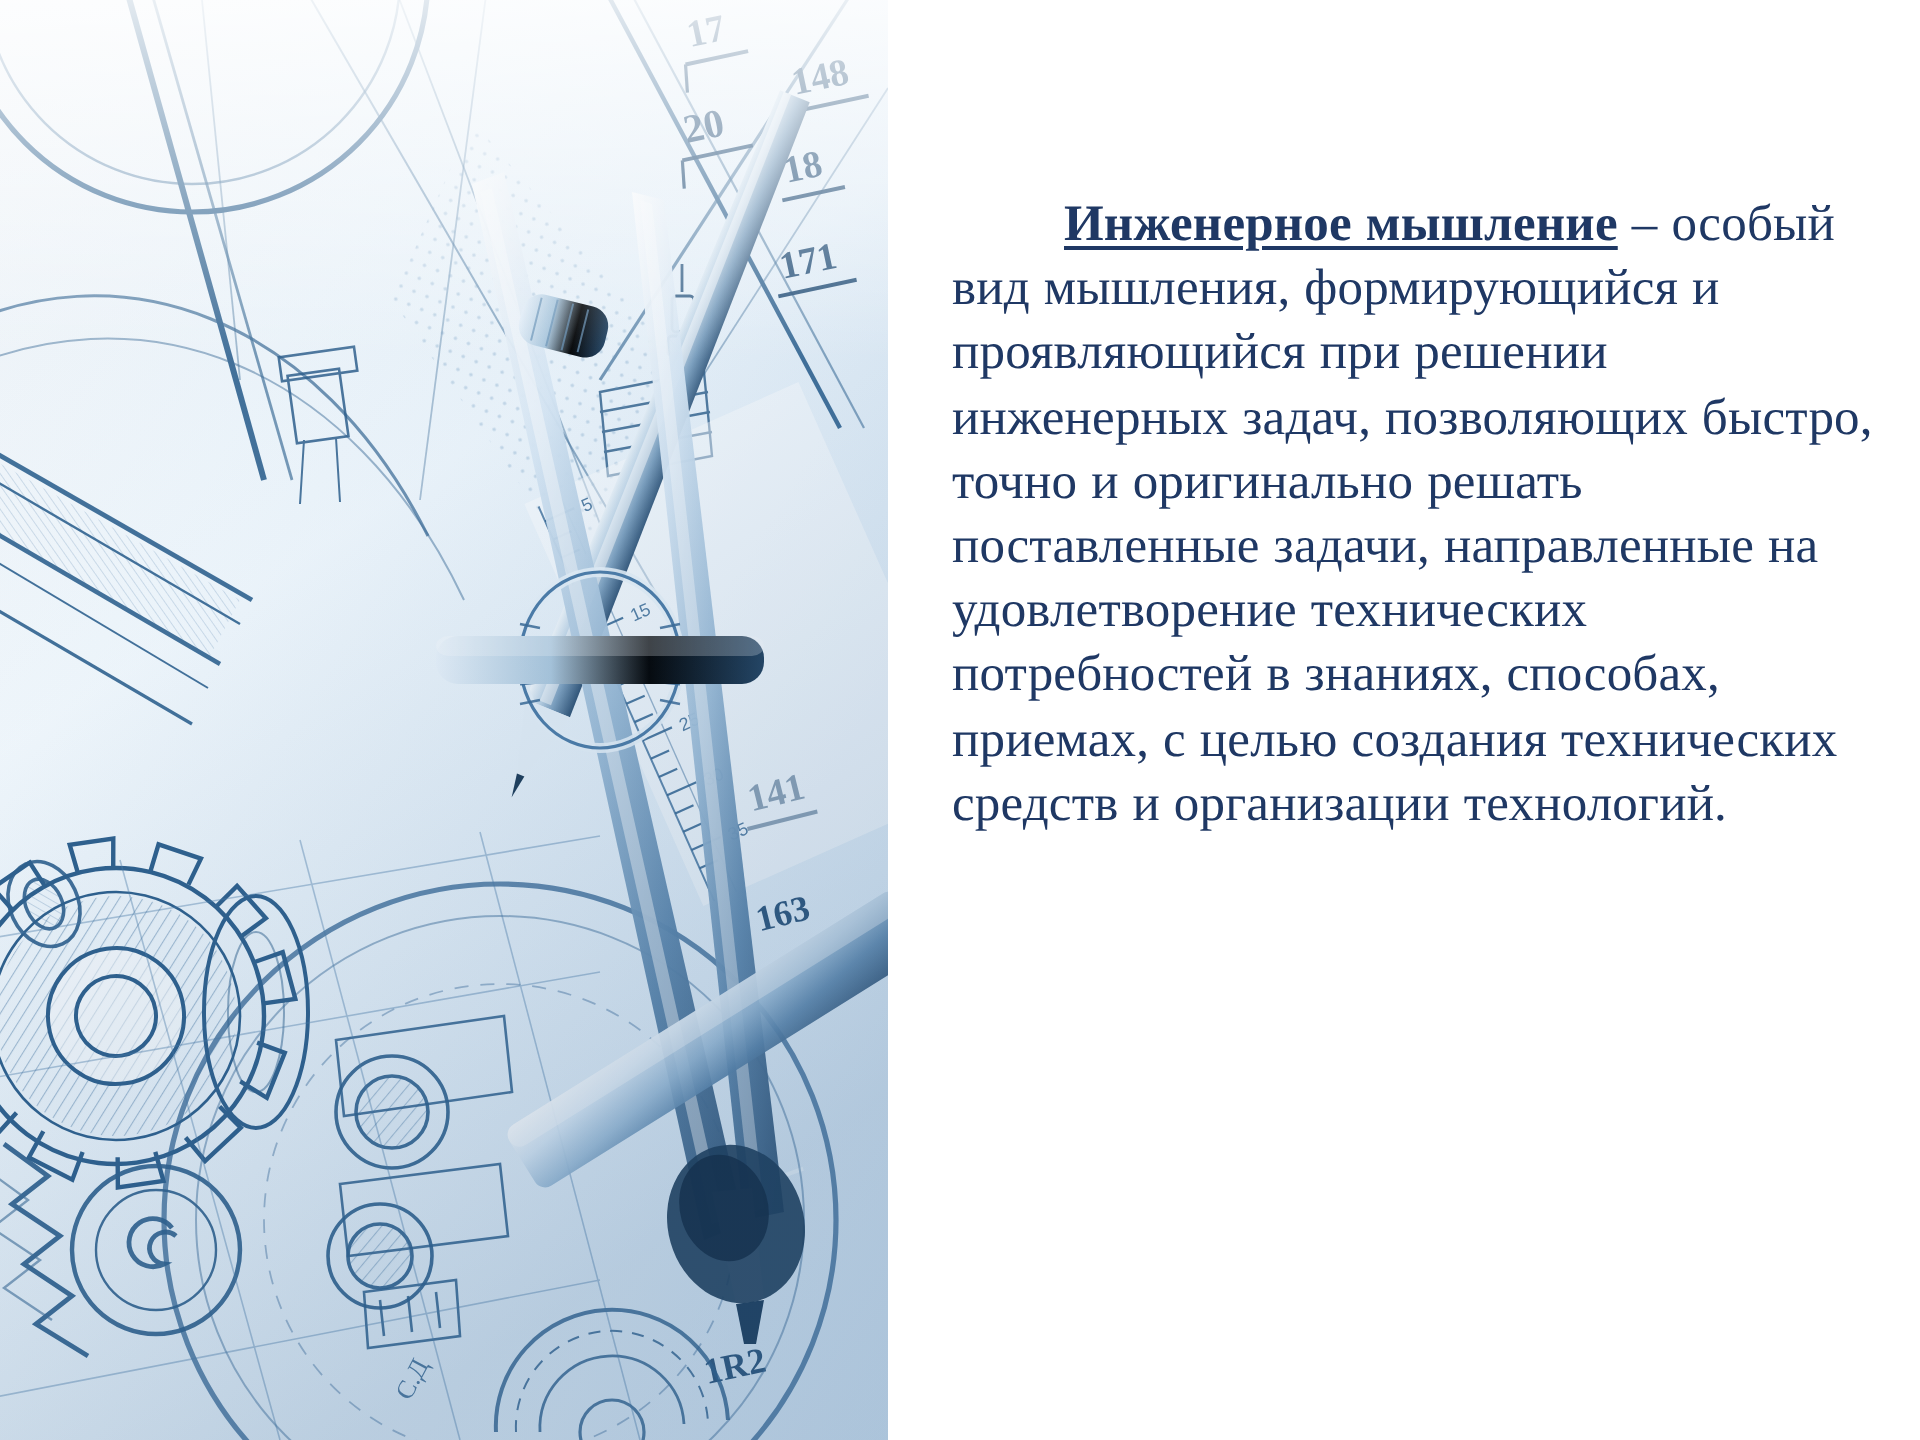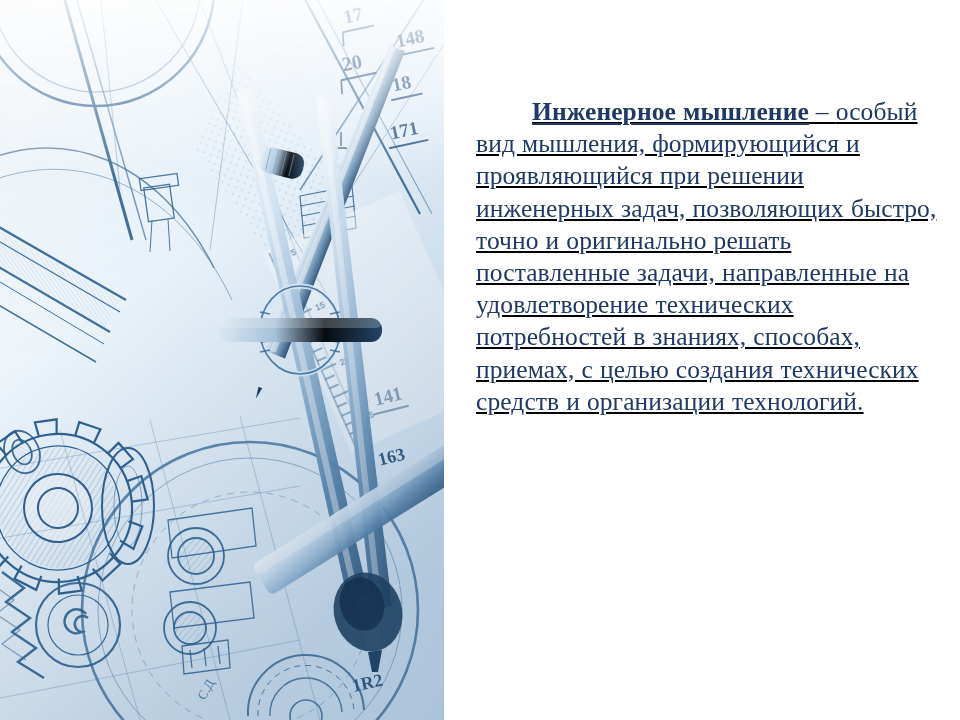--- a/index.html
+++ b/index.html
@@ -32,21 +32,20 @@
     width: 444px;
     height: 720px;
   }
 
   
   .text-col {
     position: absolute;
     left: 476px;
     top: 96px;
     width: 462px;
-    text-decoration: underline;
   }
   .body-text {
     margin: 0;
     color: #1f3864;
     font-size: 25.5px;
     line-height: 32.2px;
     text-align: left;
     text-indent: 56px;
     letter-spacing: 0.1px;
     word-spacing: 0.5px;

